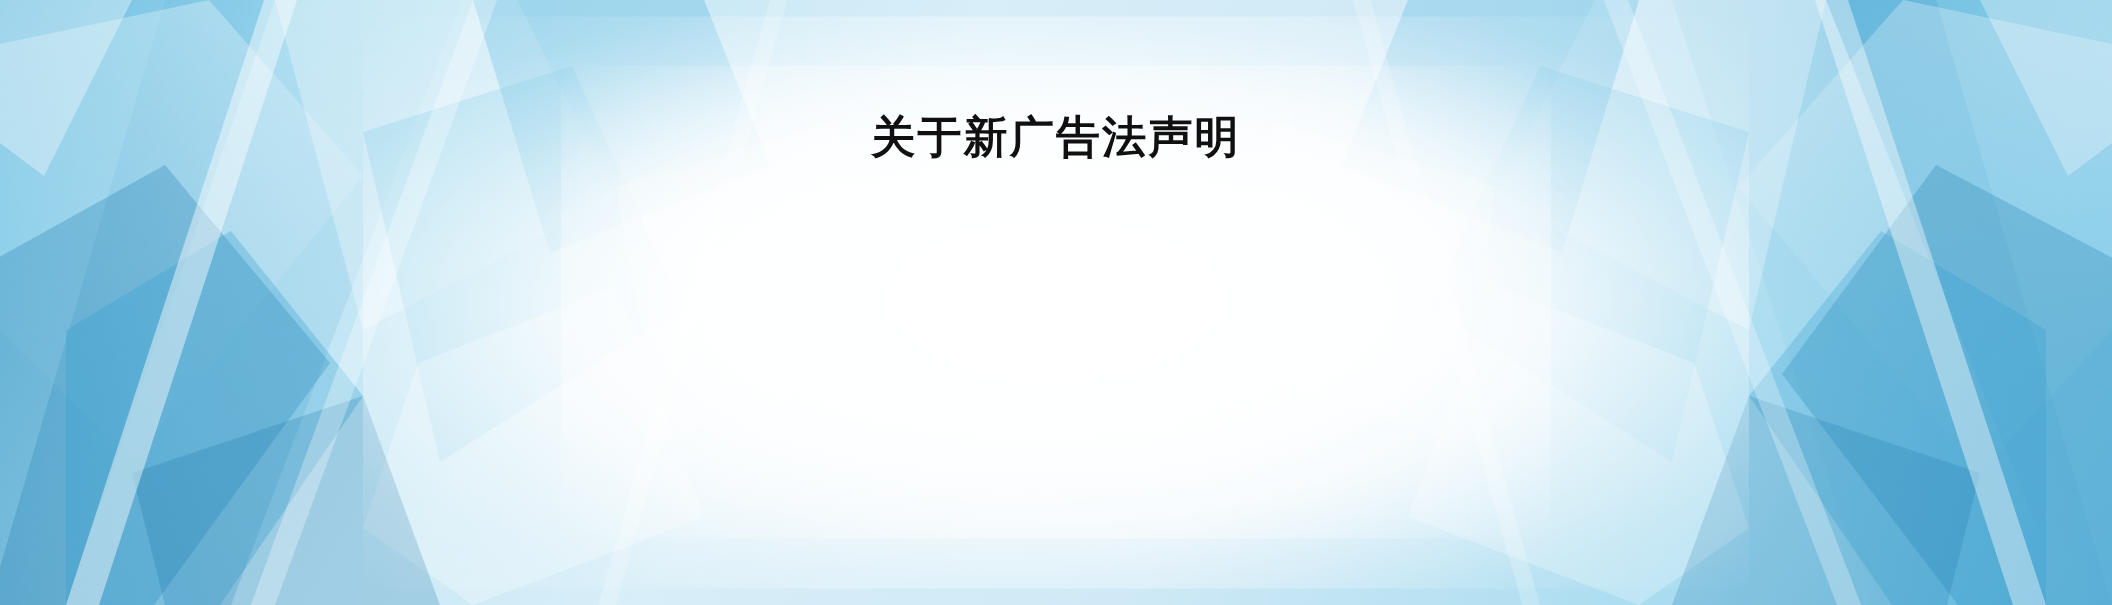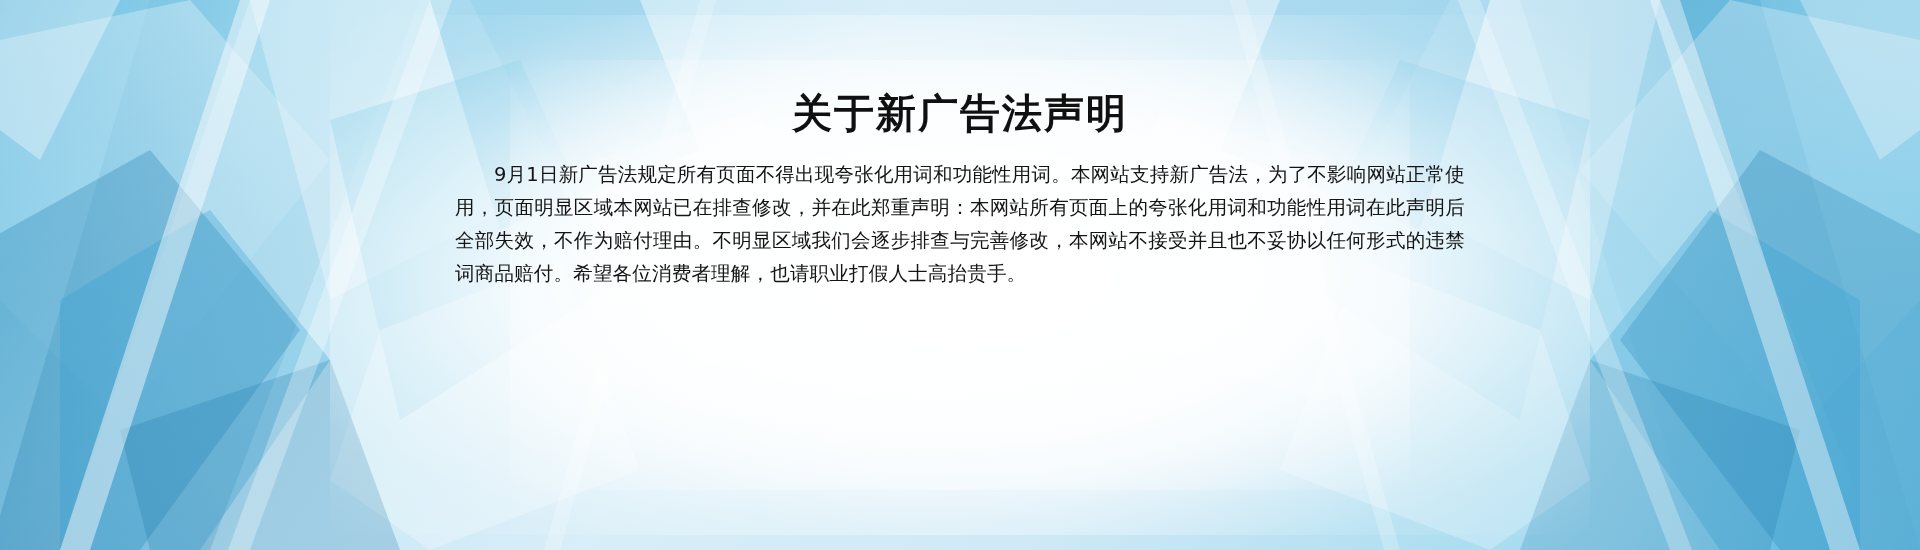--- a/index.html
+++ b/index.html
@@ -66,21 +66,21 @@
     padding-top: 88px;
   }
 
   .statement-title {
     text-align: center;
     font-size: 40px;
     font-weight: bold;
     color: #101010;
     letter-spacing: 2px;
     line-height: 1.25;
-    margin: 0 0 20px 0;
+    margin: 12px 0 20px 0;
     font-family: "DejaVu Sans", "Liberation Sans", sans-serif;
   }
 
   .statement-body {
     font-size: 19.5px;
     line-height: 33px;
     color: #141414;
     text-align: justify;
     text-justify: inter-ideograph;
     font-family: "DejaVu Sans", "Liberation Sans", sans-serif;
@@ -150,17 +150,16 @@
     </svg>
   </div>
 
   <div class="glow"></div>
   <div class="glow2"></div>
 
   <div class="content">
     <h1 class="statement-title">关于新广告法声明</h1>
 
     <div class="statement-body">
-      <p class="para-indent">9月1日新广告法规定所有页面不得出现夸张化用词和功能性用词。本网站支持新广告法，为了不影响网站正常使用，页面明显区域本网站已在排查修改，并在此郑重声明：本网站所有页面上的夸张化用词和功能性用词在此声明后全部失效，不作为赔付理由。不明显区域我们会逐步排查与完善修改，本网站不接受并且也不妥协以任何形式的违禁词商品赔付。希望各位消费者理解，也请职业打假人士高抬贵手。</p>
     </div>
   </div>
 
 </div>
 
 </body></html>

